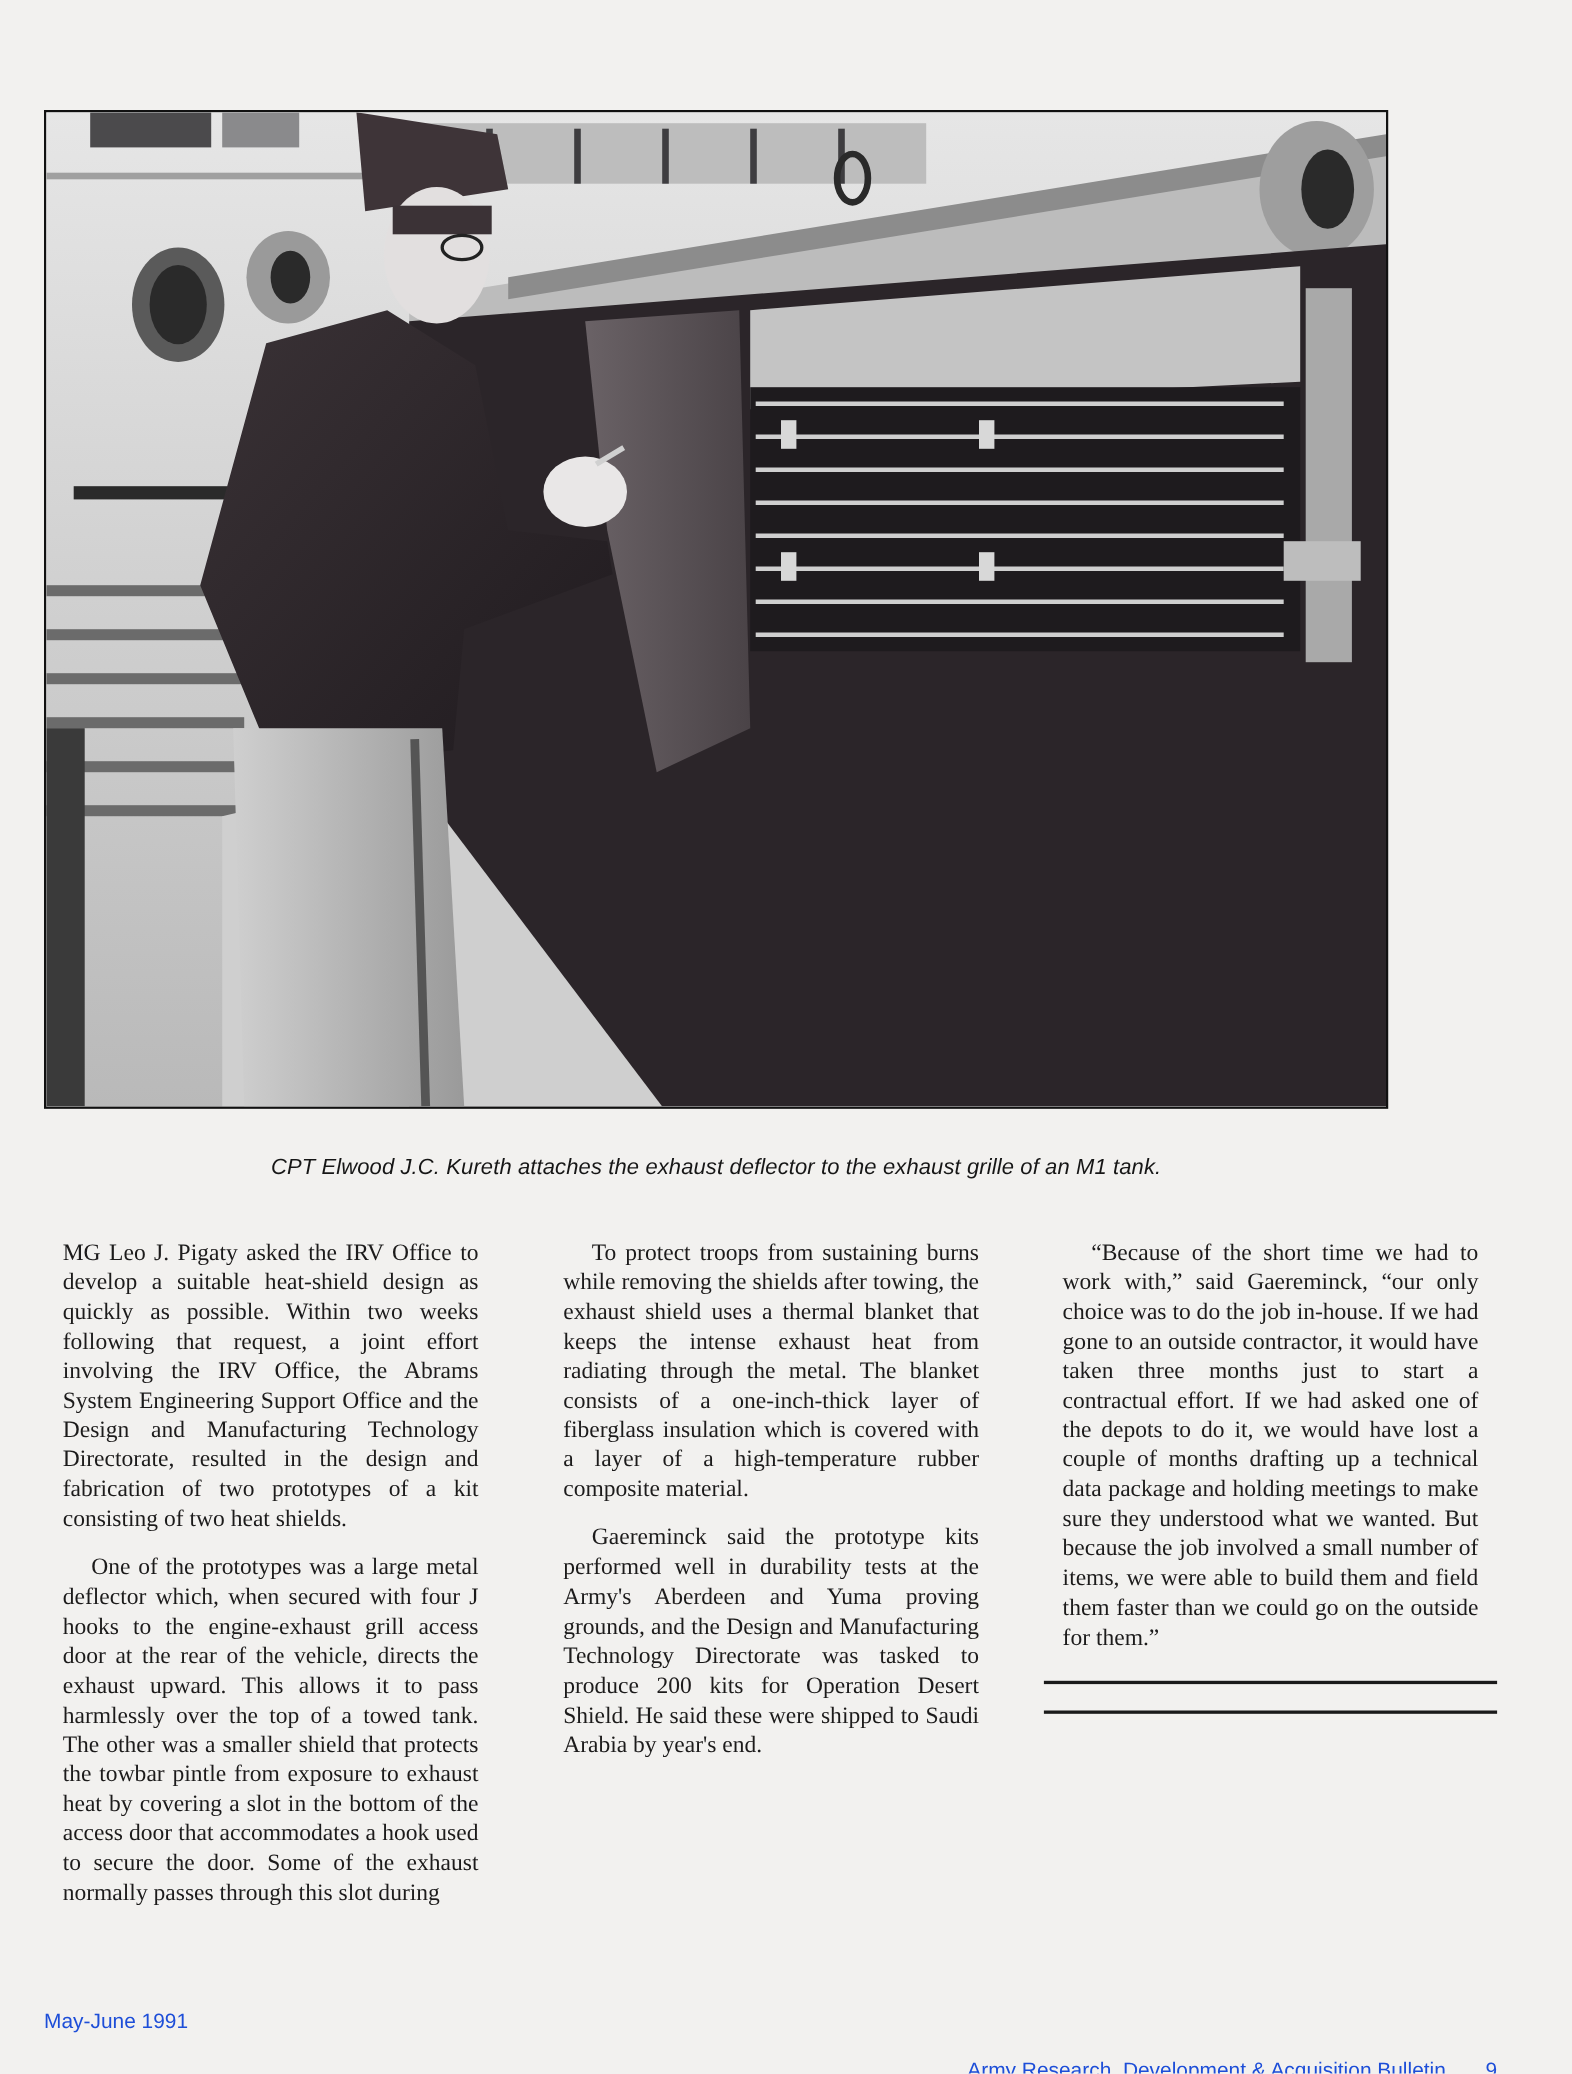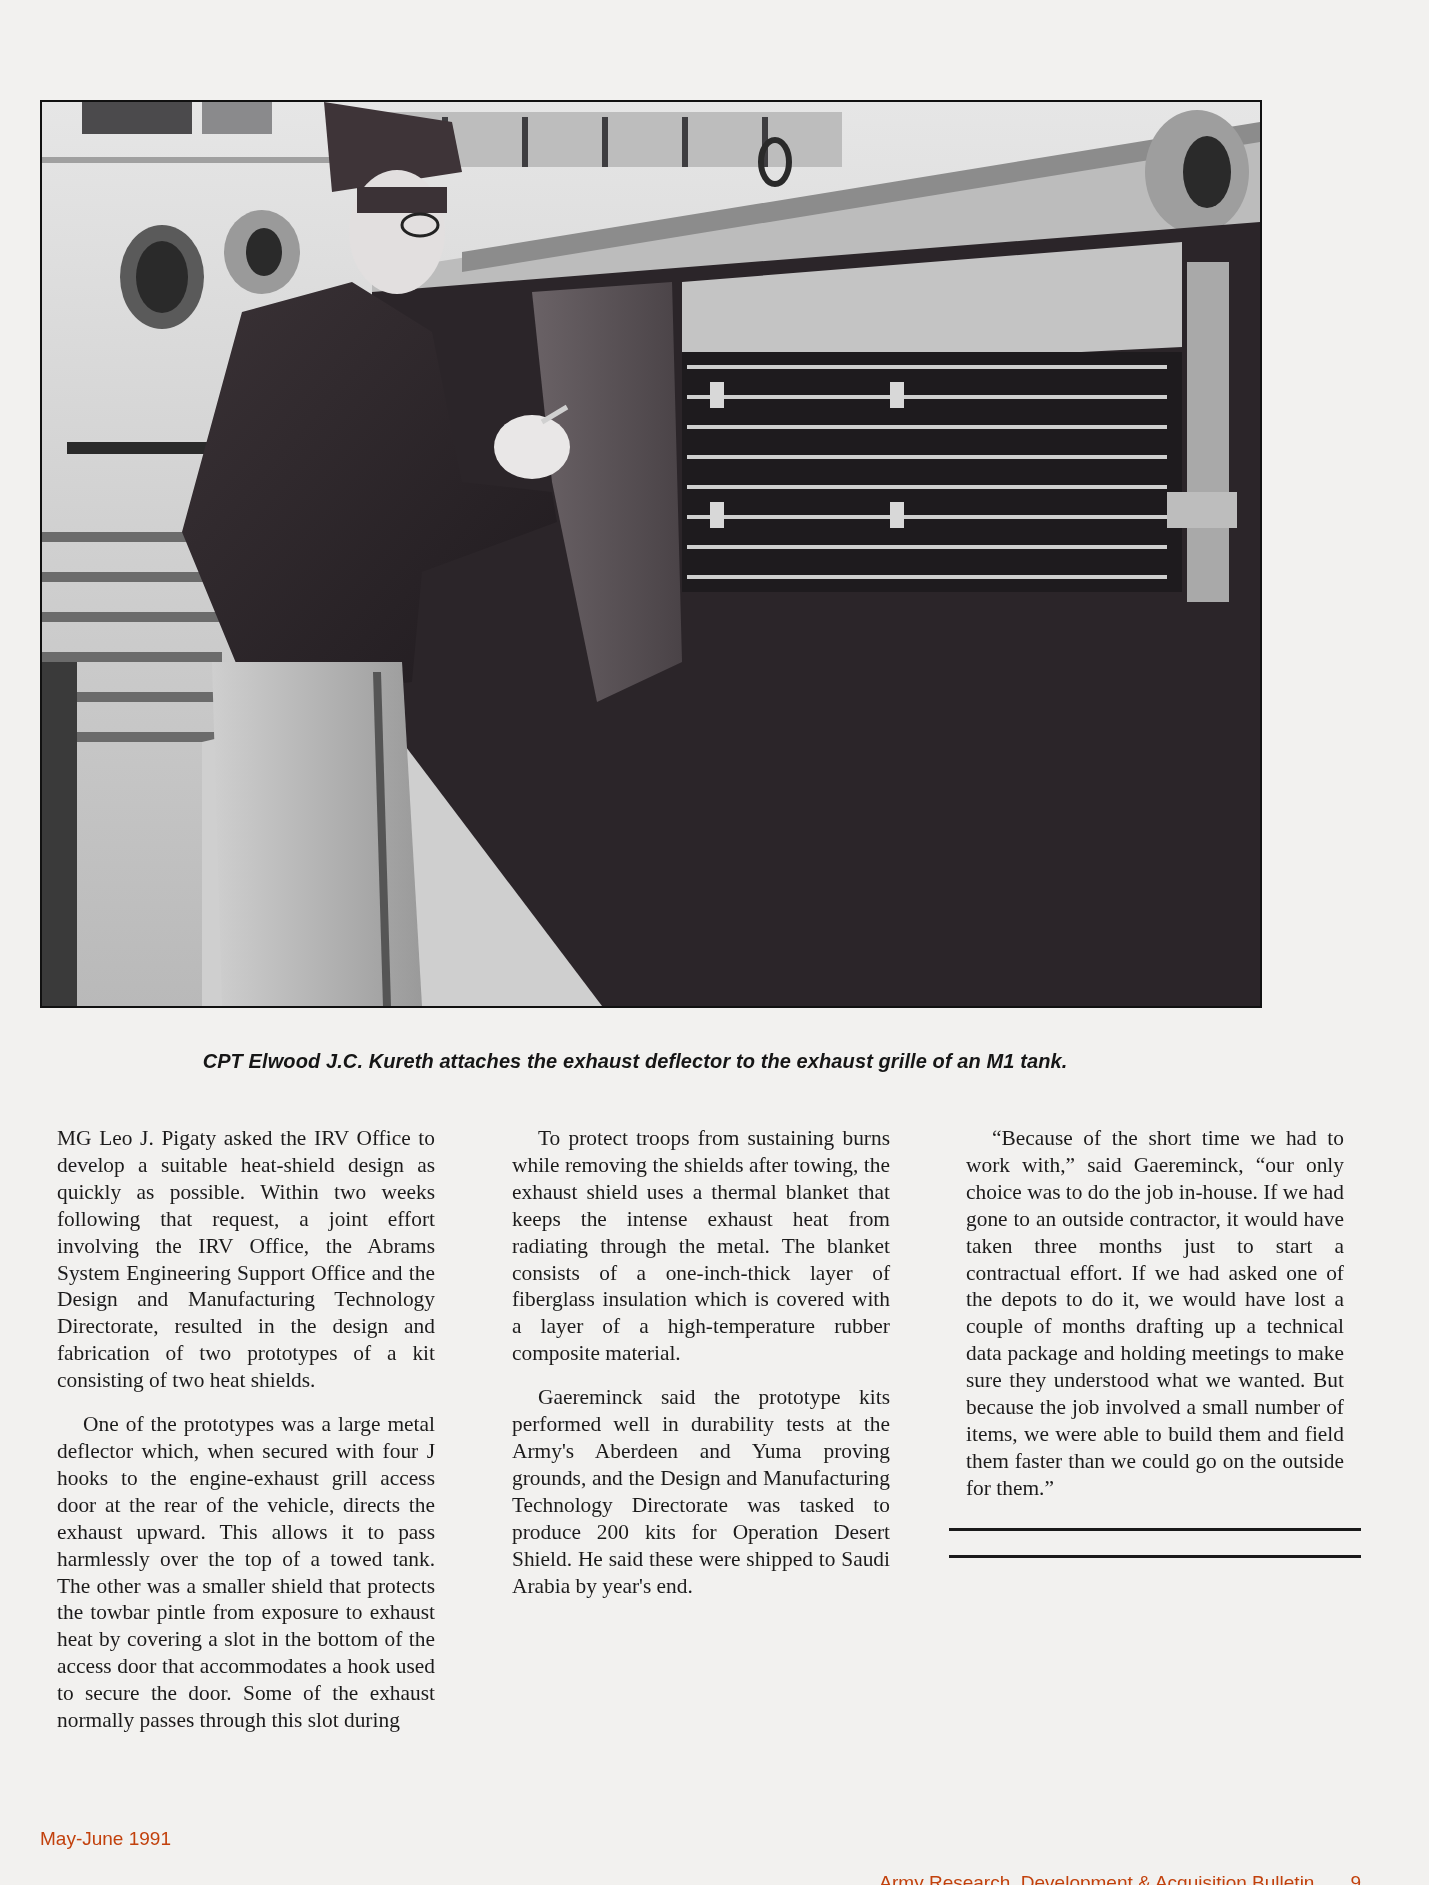--- a/index.html
+++ b/index.html
@@ -27,26 +27,26 @@
       background: #cfcfcf;
     }
     .photo svg {
       display: block;
       width: 100%;
       height: 100%;
     }
     
     .caption {
       position: absolute;
-      left: 24px;
+      left: 40px;
       width: 1222px;
       top: 1050px;
       text-align: center;
       font-family: "Liberation Sans", "DejaVu Sans", sans-serif;
-      font-weight: bold;
+      font-weight: normal;
       font-style: italic;
       font-size: 20px;
       letter-spacing: 0.1px;
       color: #161616;
     }
     
     .col {
       position: absolute;
       top: 1108px;
       width: 412px;
@@ -79,21 +79,21 @@
       text-indent: 26px;
       text-align: justify;
     }
     .rule-bottom { margin-top: 24px; }
     
     .footer {
       position: absolute;
       top: 1828px;
       font-family: "Liberation Sans", "DejaVu Sans", sans-serif;
       font-size: 19px;
-      color: #c2410c;
+      color: #1d4ed8;
     }
     .footer-left { left: 40px; }
     .footer-right { right: 68px; display: flex; gap: 36px; margin-top: 44px; }
   </style>
 </head>
 <body>
 
 <div class="photo">
   <svg viewBox="0 0 1218 904" preserveAspectRatio="none">
     <defs>

